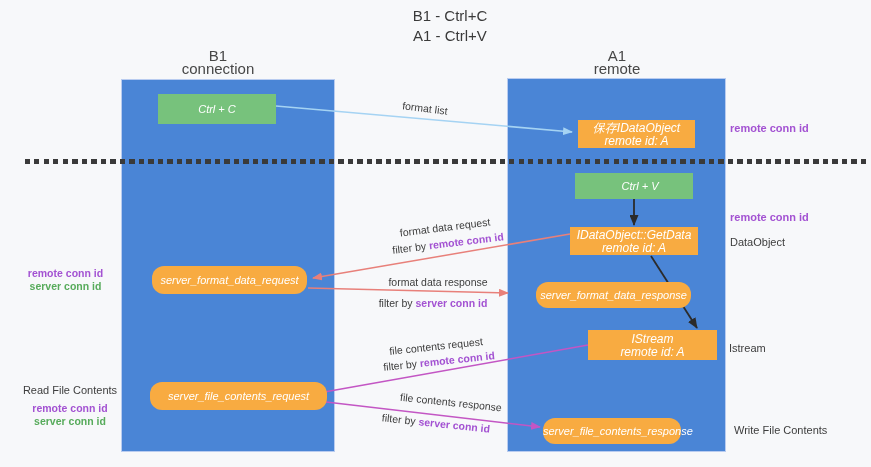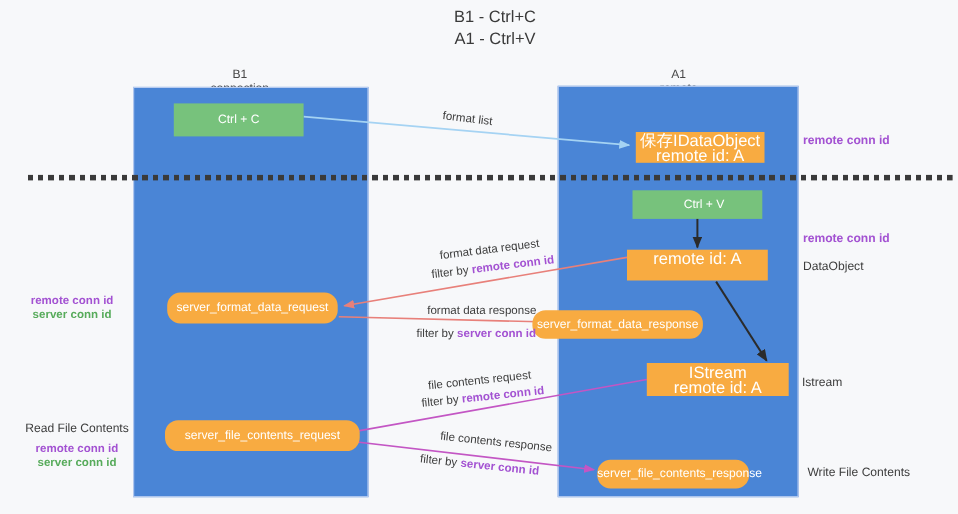--- a/index.html
+++ b/index.html
@@ -1,36 +1,36 @@
 <!DOCTYPE html>
 <html><head>
 <meta charset="utf-8">
 <style>
   html,body { margin:0; padding:0; background:#f7f8fa; font-family:"Liberation Sans", sans-serif; }
   .canvas { position:relative; width:871px; height:467px; background:#f7f8fa; overflow:hidden; }
 
   .title { position:absolute; left:340px; top:6px; width:220px; text-align:center;
            font-size:15px; line-height:20px; color:#3a3a3a; }
 
-  .lane-header { position:absolute; width:100px; text-align:center; font-size:11px;
-                 line-height:13px; color:#474747;margin-top:13px; }
+  .lane-header { position:absolute; width:100px; text-align:center; font-size:15px;
+                 line-height:13px; color:#474747; }
 
   .lane { position:absolute; background:#4a85d6; border:1px solid #b9ccf0; box-sizing:border-box; }
 
   .dashed { position:absolute; left:25px; top:159px; width:841px; height:5px;
             background:repeating-linear-gradient(90deg,#3a3a3a 0 5px, rgba(0,0,0,0) 5px 9.5px);
             z-index:4; }
 
   .arrows { position:absolute; left:0; top:0; z-index:5; pointer-events:none; }
 
-  .node { position:absolute; color:#ffffff; text-align:center; box-sizing:border-box; z-index:6; }
+  .node { position:absolute; color:#ffffff; text-align:center; box-sizing:border-box; z-index:6;font-style:italic; }
   .node.green { background:#77c27c; font-size:11px; }
   .node.orange { background:#f8ab41; }
   .one-line { font-size:11px;border-radius:12px; }
-  .two-line { font-size:15px; line-height:13px; padding-top:2px; }
+  .two-line { font-size:12px; line-height:13px; padding-top:2px; }
 
   .ann { position:absolute; font-size:11px; color:#3d3d3d; z-index:7; white-space:nowrap; }
   .ann-center { text-align:center; white-space:normal; }
   .purple { color:#a352d2; font-weight:bold; }
   .green-txt { color:#57ab5b; font-weight:bold; }
   .small { font-size:10.5px; line-height:13px; }
 
   .edge-label { position:absolute; font-size:10.5px; color:#3d3d3d; text-align:center;
                 z-index:7; white-space:nowrap; }
   .hl { font-weight:bold; color:#a352d2; }
@@ -87,26 +87,27 @@
   <div class="node green" style="left:158px; top:94px; width:118px; height:30px; line-height:30px;">Ctrl + C</div>
 
   <div class="node orange two-line" style="left:578px; top:120px; width:117px; height:28px;">
     <div>保存IDataObject</div>
     <div>remote id: A</div>
   </div>
 
   <div class="node green" style="left:575px; top:173px; width:118px; height:26px; line-height:26px;padding-left:12px;">Ctrl + V</div>
 
   <div class="node orange two-line" style="left:570px; top:227px; width:128px; height:28px;">
+    <div>IDataObject::GetData</div>
     <div>remote id: A</div>
   </div>
 
   <div class="node orange one-line" style="left:152px; top:266px; width:155px; height:28px; line-height:28px;">server_format_data_request</div>
 
-  <div class="node orange one-line" style="left:484px; top:282px; width:155px; height:26px; line-height:26px;">server_format_data_response</div>
+  <div class="node orange one-line" style="left:536px; top:282px; width:155px; height:26px; line-height:26px;">server_format_data_response</div>
 
   <div class="node orange two-line" style="left:588px; top:330px; width:129px; height:30px; padding-top:3px;">
     <div>IStream</div>
     <div>remote id: A</div>
   </div>
 
   <div class="node orange one-line" style="left:150px; top:382px; width:177px; height:28px; line-height:28px;">server_file_contents_request</div>
 
   <div class="node orange one-line" style="left:543px; top:418px; width:138px; height:26px; line-height:26px;">server_file_contents_response</div>
 

